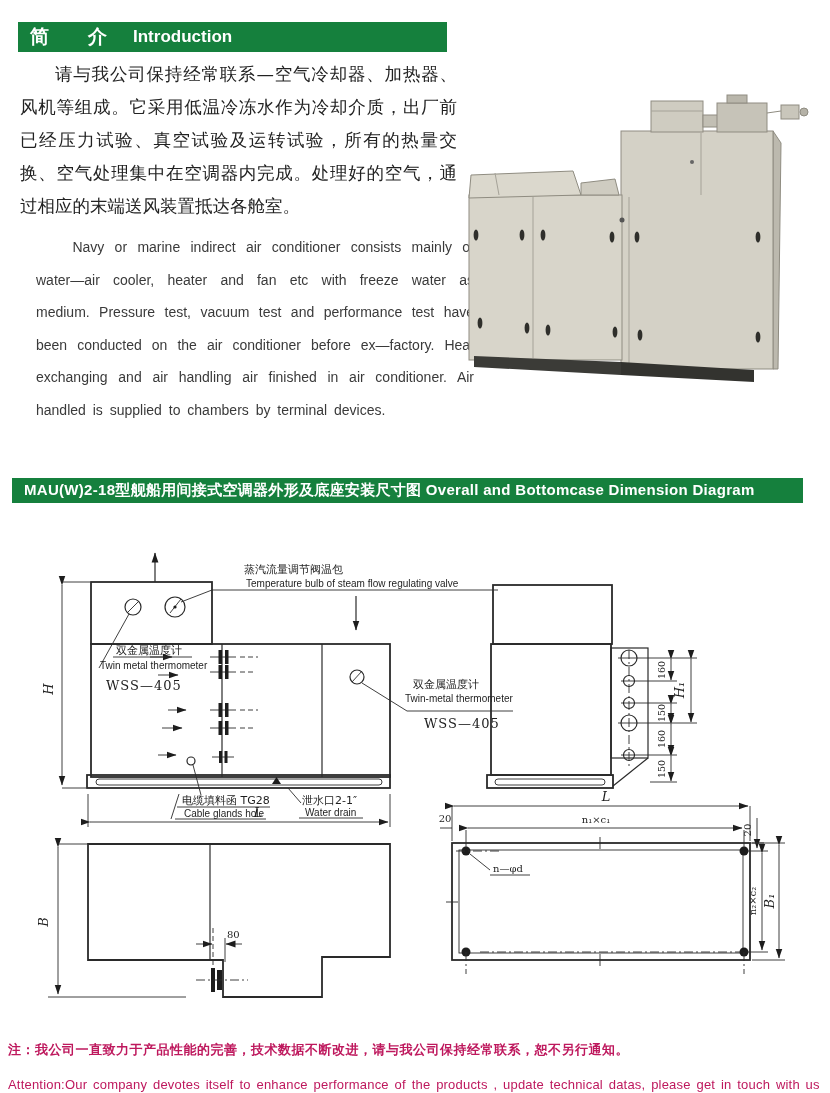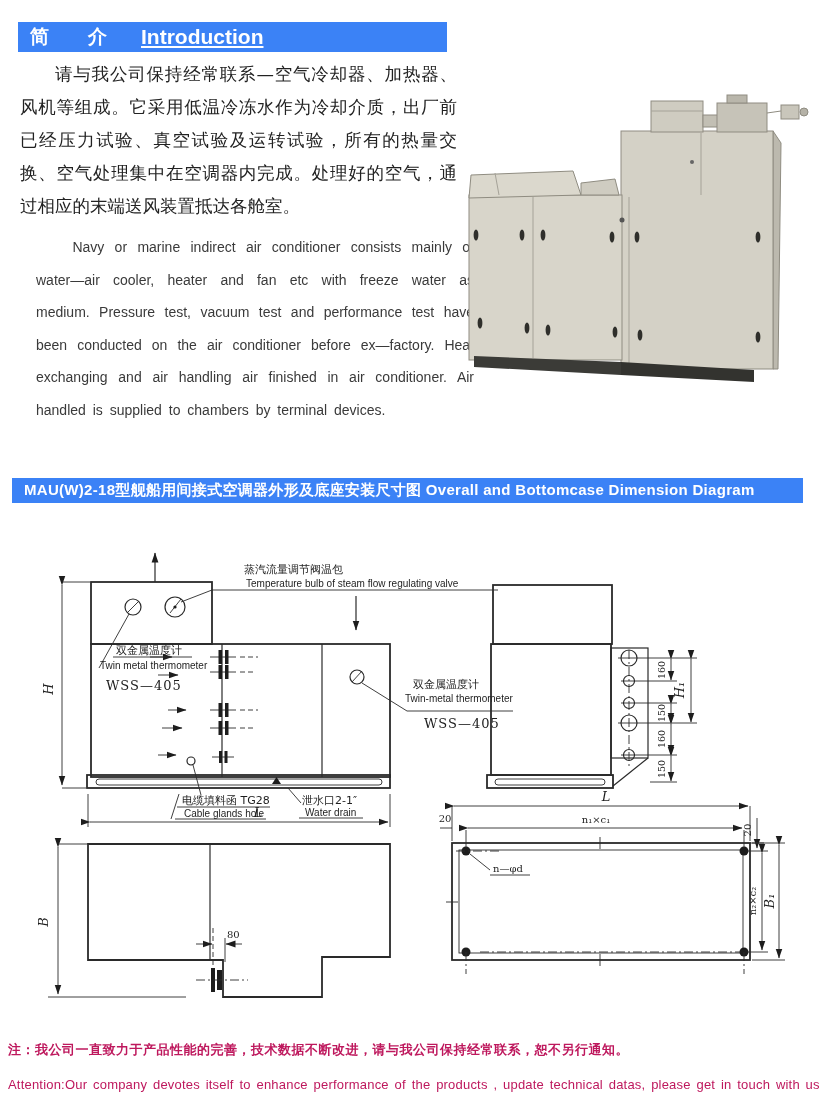--- a/index.html
+++ b/index.html
@@ -1,23 +1,23 @@
 <!DOCTYPE html>
 <html><head>
 <meta charset="utf-8">
 <style>
   html,body{margin:0;padding:0;background:#e8e8e8;}
   .page{position:relative;width:830px;height:1093px;background:#ffffff;overflow:hidden;
         font-family:"Liberation Sans","DejaVu Sans",sans-serif;color:#2b2b2b;}
   
-  .bar{position:absolute;background:#3b82f6;color:#fff;display:flex;align-items:center;
+  .bar{position:absolute;background:#15803d;color:#fff;display:flex;align-items:center;
        box-sizing:border-box;}
   .intro-bar{left:18px;top:22px;width:429px;height:30px;padding-left:12px;}
   .intro-bar .zh{font-size:19px;font-weight:bold;letter-spacing:10px;}
-  .intro-bar .en{font-size:21px;font-weight:bold;margin-left:24px;text-decoration:underline;}
+  .intro-bar .en{font-size:17px;font-weight:bold;margin-left:16px;}
   .section-bar{left:12px;top:478px;width:791px;height:25px;padding-left:12px;
                font-size:15px;font-weight:bold;letter-spacing:.3px;white-space:nowrap;}
   
   .para-zh{position:absolute;left:20px;top:58px;width:437px;font-size:17.5px;line-height:33px;
            text-align:justify;text-indent:2em;color:#222;font-family:"DejaVu Sans",sans-serif;}
   .para-en{position:absolute;left:36px;top:231px;width:438px;font-size:14px;line-height:32.5px;
            text-align:justify;text-indent:2.6em;color:#3a3a3a;word-spacing:3px;}
   
   .photo{position:absolute;left:455px;top:85px;}
   .diagram{position:absolute;left:0px;top:530px;}

